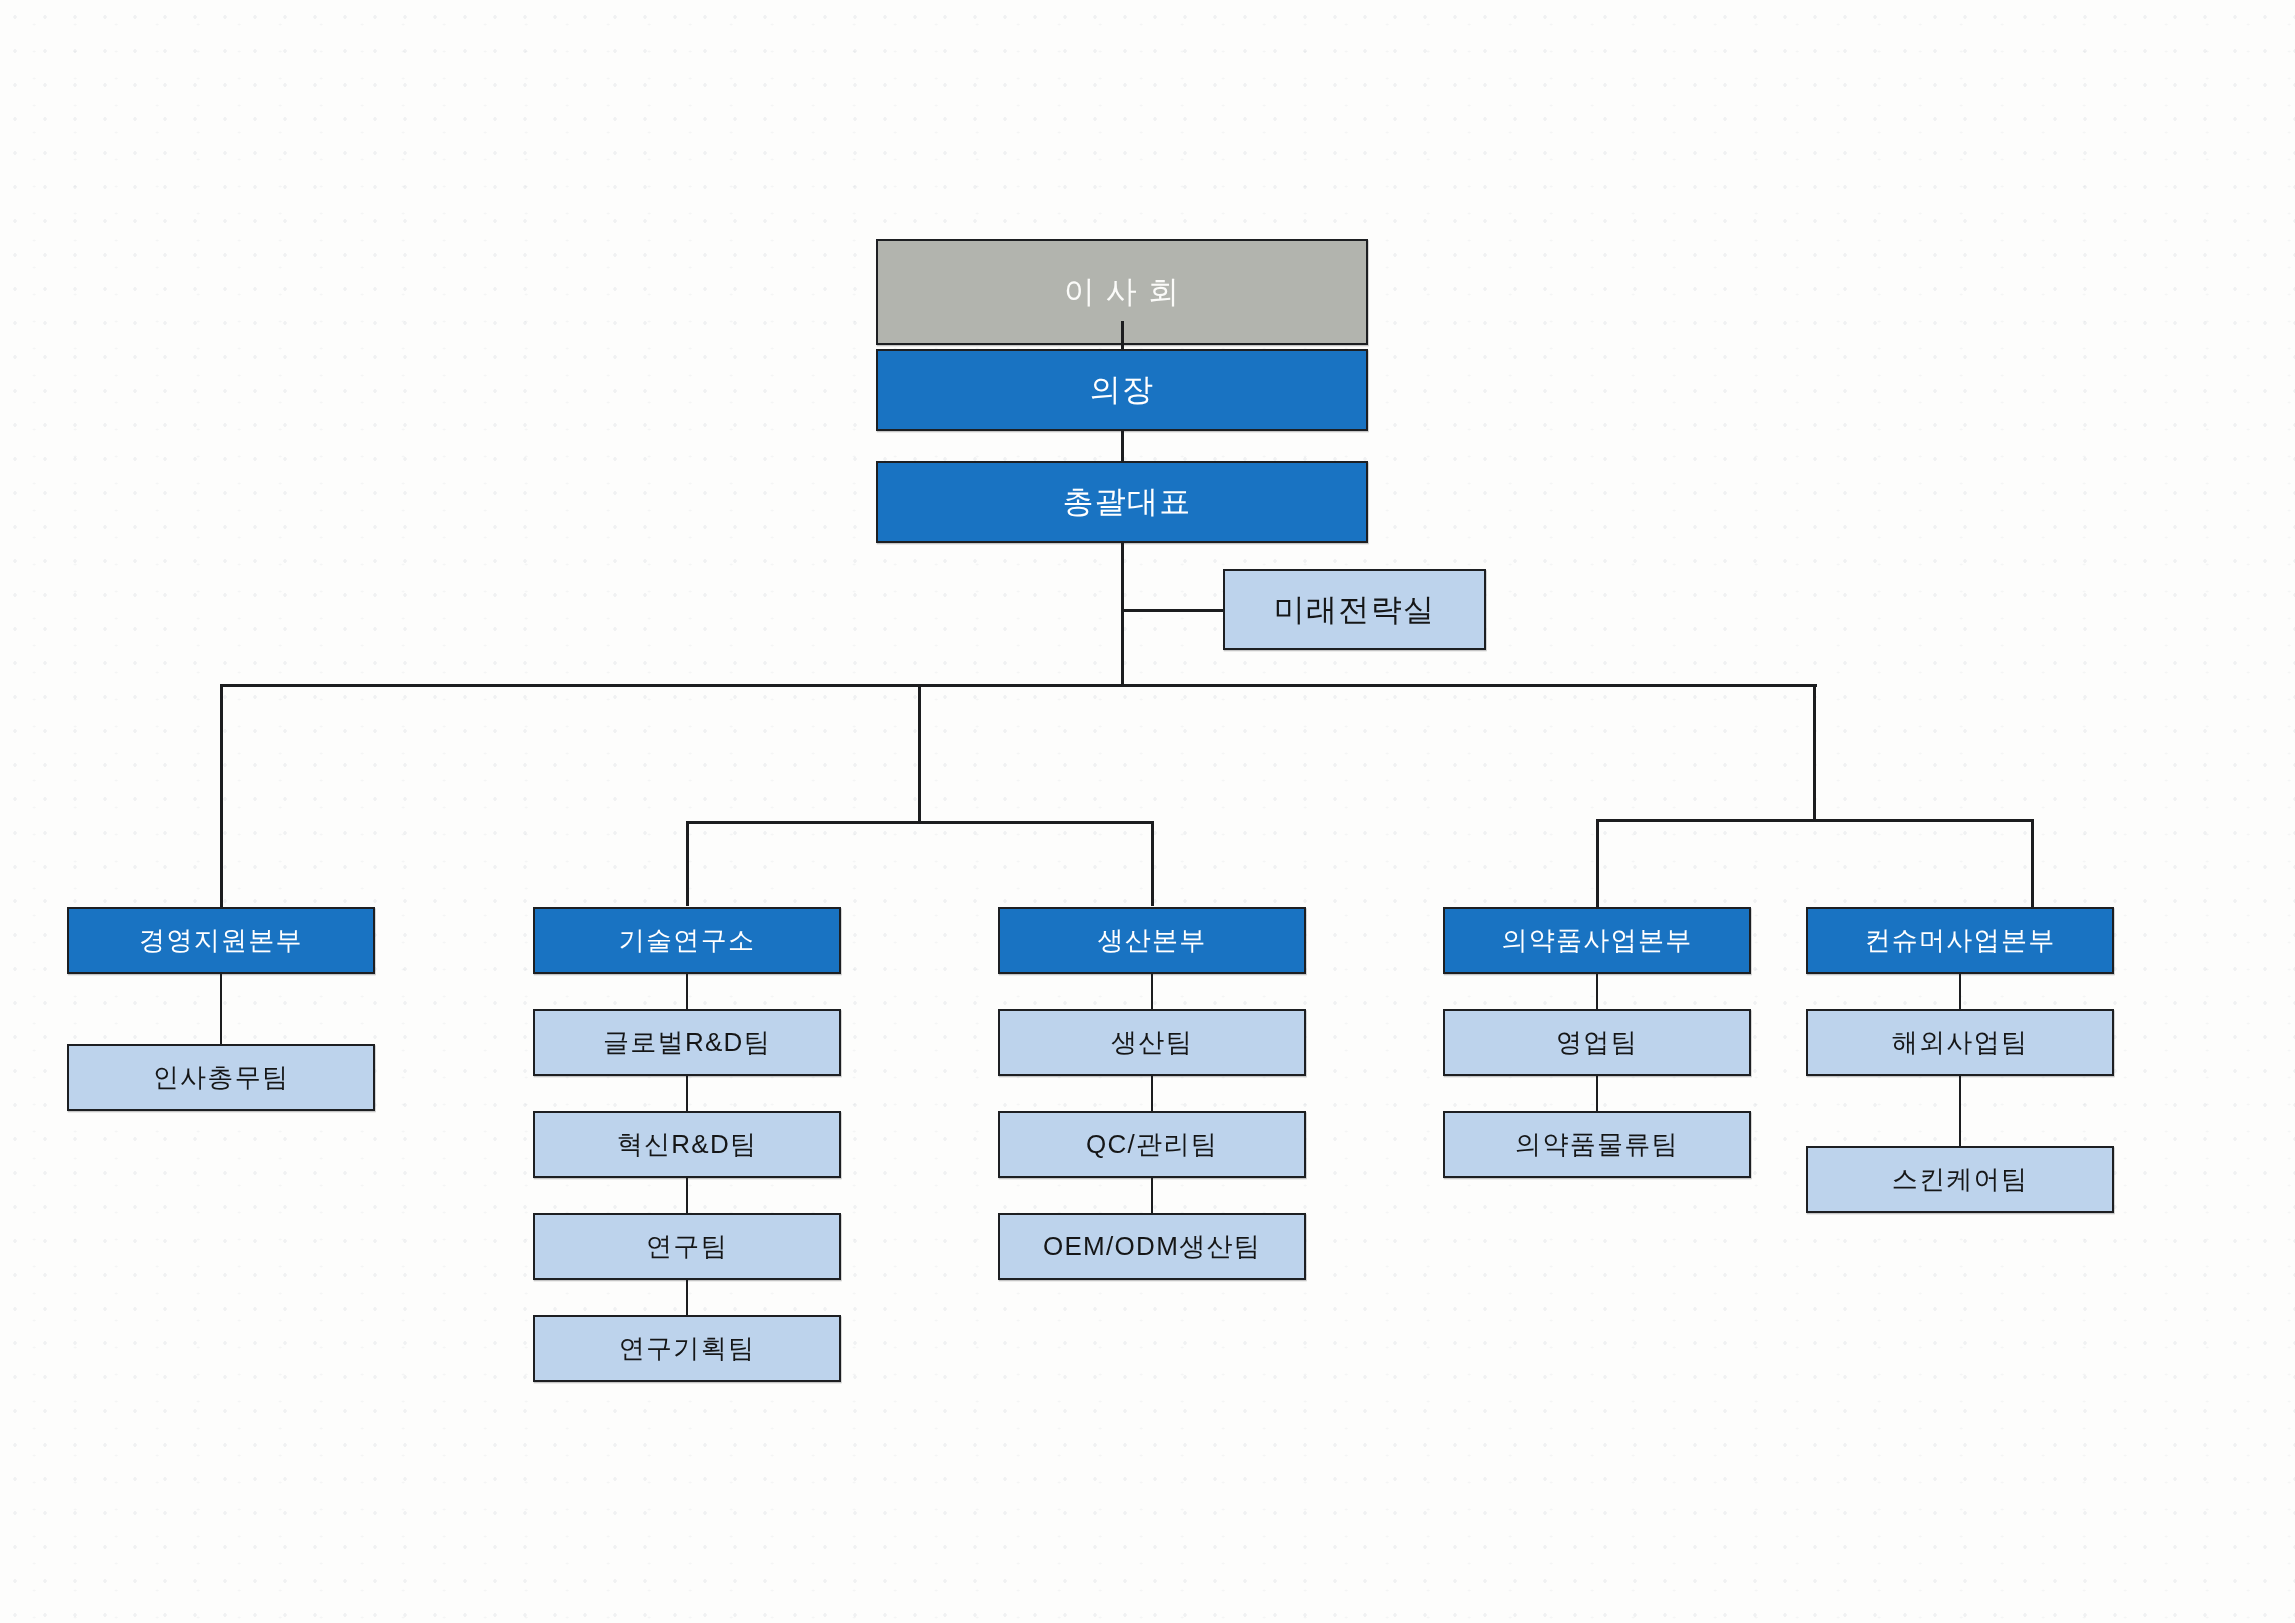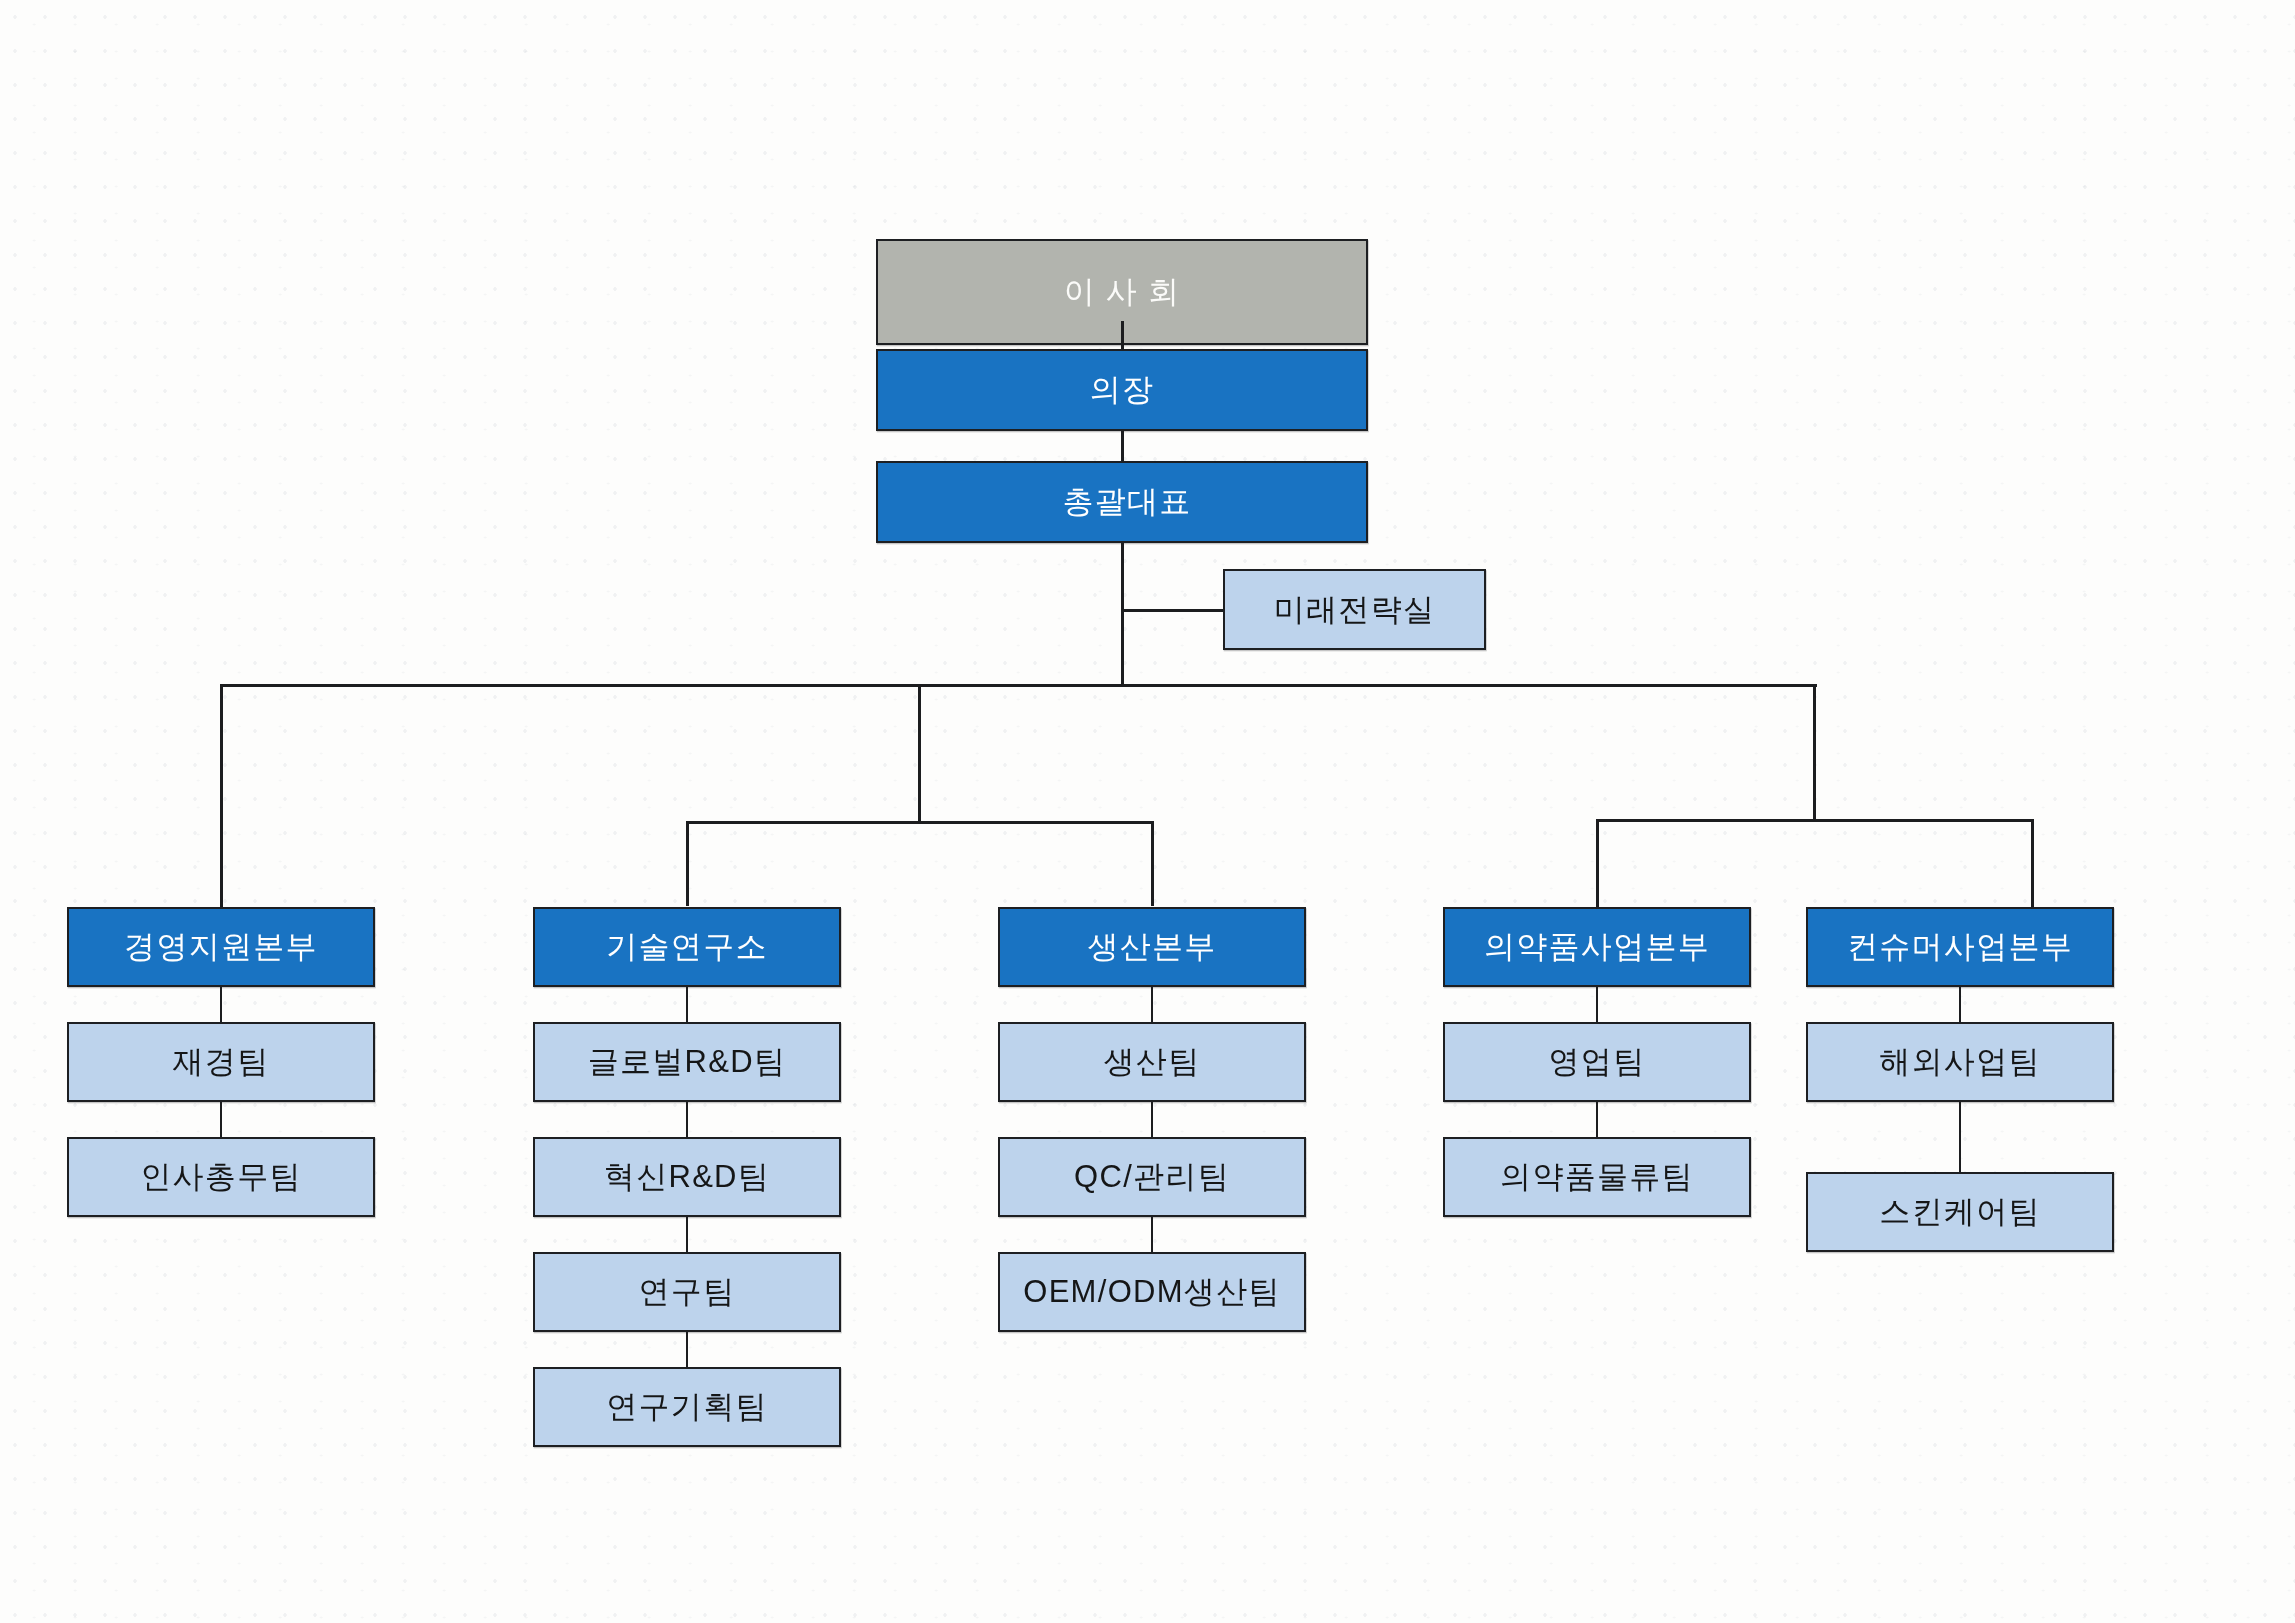--- a/index.html
+++ b/index.html
@@ -24,24 +24,24 @@
     box-shadow:0.7px 1.3px 0 rgba(30,30,30,0.25);
   }
   .blue{background:#1973c2;color:#ffffff;}
   .gray{background:#b2b4ae;color:#fbfbf9;}
   .light{background:#bdd3ec;color:#151617;}
   .col{
     position:absolute;top:907px;width:308px;
     display:flex;flex-direction:column;align-items:center;
   }
   .col .node{
-    position:relative;box-sizing:border-box;width:100%;height:80px;
+    position:relative;box-sizing:border-box;width:100%;height:67px;
     border:2.6px solid #1d1f22;
     display:flex;align-items:center;justify-content:center;
-    font-size:31px;letter-spacing:1.3px;
+    font-size:26px;letter-spacing:1.3px;
     box-shadow:0.7px 1.3px 0 rgba(30,30,30,0.25);
   }
   .vconn{width:2.6px;height:35px;background:#1c1d1f;}
 </style>
 </head>
 <body>
 
 <div class="canvas">
 
   <div class="box gray" style="left:876px;top:239px;width:492px;height:106px;">이 사 회</div>
@@ -71,21 +71,20 @@
 
   <div class="vline" style="left:1813px;top:684px;height:136px;"></div>
   <div class="hline" style="left:1596px;top:819px;width:438px;"></div>
   <div class="vline" style="left:1596px;top:819px;height:88px;"></div>
   <div class="vline" style="left:2031px;top:819px;height:88px;"></div>
 
   <div id="branches">
       <div class="col" style="left: 67px;">
         <div class="node blue">경영지원본부</div>
         <div class="vconn"></div>
-        <div class="node light">재경팀</div>
         <div class="vconn"></div>
         <div class="node light">인사총무팀</div>
       </div>
       <div class="col" style="left: 533px;">
         <div class="node blue">기술연구소</div>
         <div class="vconn"></div>
         <div class="node light">글로벌R&amp;D팀</div>
         <div class="vconn"></div>
         <div class="node light">혁신R&amp;D팀</div>
         <div class="vconn"></div>

